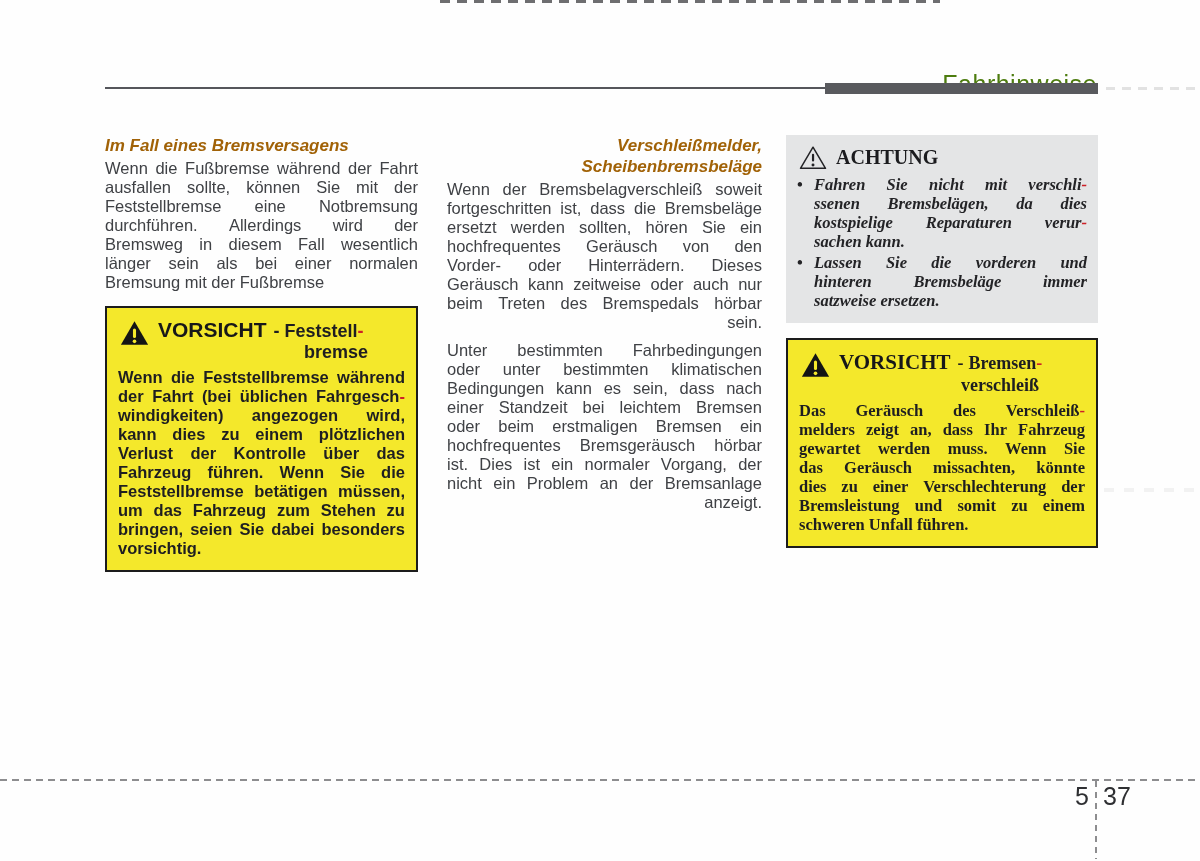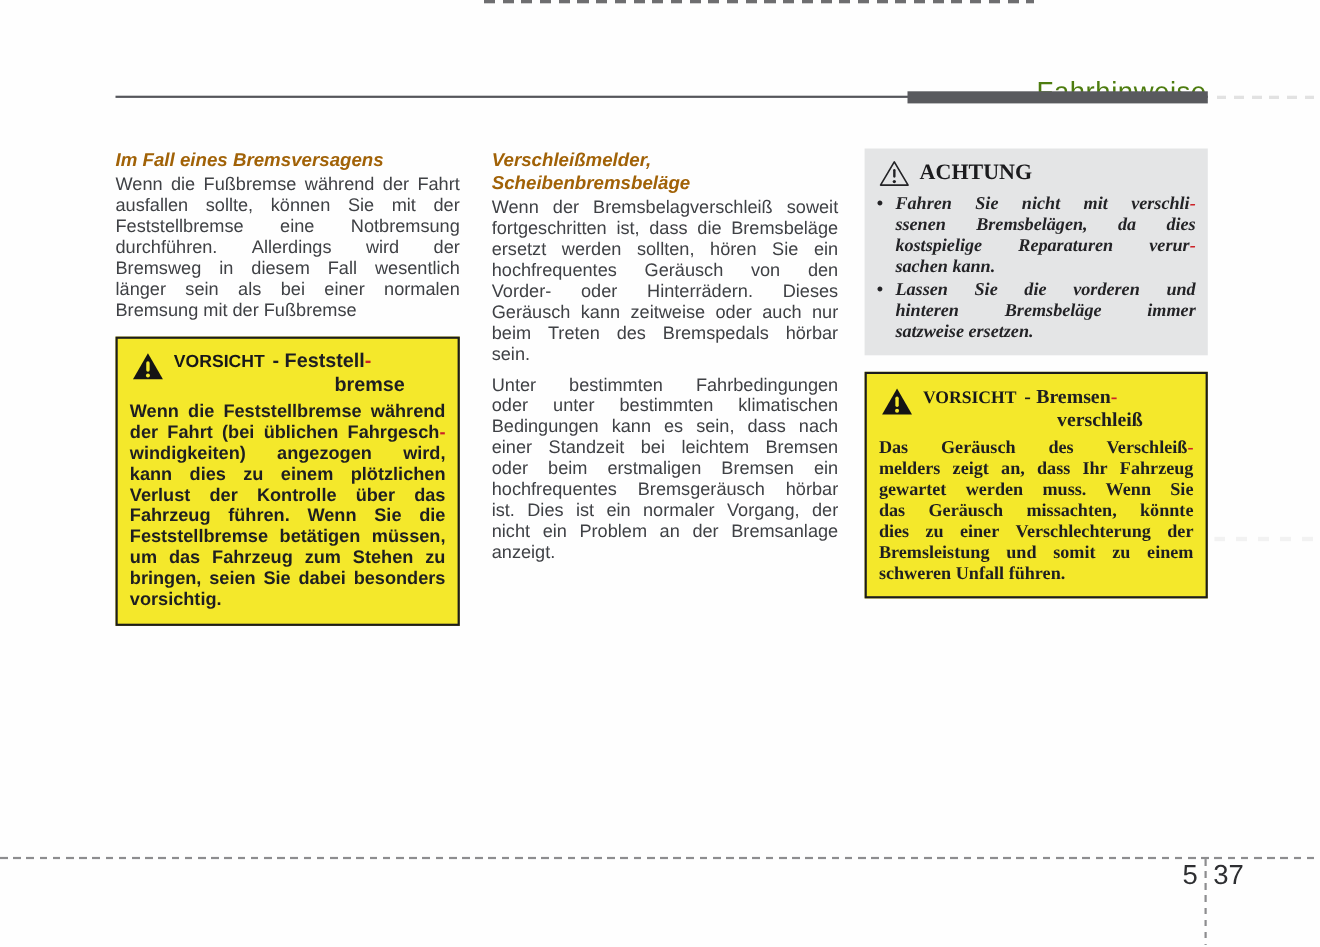--- a/index.html
+++ b/index.html
@@ -21,38 +21,38 @@
   .edge-dash-2{position:absolute;left:1104px;top:488px;width:96px;height:4px;
     background:repeating-linear-gradient(90deg,#f2f2f2 0 10px,transparent 10px 20px);}
   
   .header-title{position:absolute;right:103px;top:70px;
     font-family:Liberation Sans, sans-serif;font-size:25px;color:#4d7c0f;letter-spacing:.5px;}
   .rule-thin{position:absolute;left:105px;width:993px;top:87px;height:2px;background:#55565b;}
   .rule-thick{position:absolute;left:825px;width:273px;top:83px;height:11px;background:#595a5e;}
   
   .main{position:absolute;left:105px;top:135px;width:993px;display:flex;}
   .col1{width:313px;margin-right:29px;}
-  .col2{width:315px;margin-right:24px;}
+  .col2{width:315px;margin-right:24px;text-align:right;}
   .col3{width:312px;font-family:Liberation Serif, serif;}
   h3.sec-head{margin:0 0 3px 0;font-size:17px;line-height:21px;
     font-style:italic;font-weight:bold;color:#a16207;}
   .para{font-size:16.5px;line-height:19px;}
   .jline{height:19px;line-height:19px;overflow:visible;}
   .jl-just{display:flex;justify-content:space-between;}
   .jl-just span{white-space:nowrap;}
   .rh{color:var(--red-hyphen,#cc2128);}
   .p-gap{margin-top:9px;}
   
   .warn-box{background:var(--caution-bg,#f4e82b);border:2px solid #1c1c1c;
     padding:10px 11px 12px 11px;color:#1e1e21;}
   .warn-box .para{font-weight:bold;}
   .warn-title{display:flex;align-items:flex-start;margin-bottom:5px;}
   .warn-title svg{flex:0 0 auto;margin:2px 9px 0 2px;}
   .wt-line1{white-space:nowrap;}
-  .wt-label{font-size:16px;font-weight:bold;color:#171719;}
+  .wt-label{font-size:21px;font-weight:bold;color:#171719;}
   .wt-sep{font-size:18px;font-weight:bold;margin:0 5px 0 7px;}
   .wt-subject{font-size:18px;font-weight:bold;}
   .wt-line2{font-size:18px;font-weight:bold;line-height:21px;}
   .box1 .wt-line2{margin-left:146px;}
   .box2 .wt-line2{margin-left:122px;}
   
   .att-box{background:var(--attention-bg,#e4e5e6);padding:10px 11px 13px 11px;
     color:#232326;margin-bottom:15px;}
   .att-title{display:flex;align-items:center;margin-bottom:5px;}
   .att-title svg{margin:0 9px 0 2px;}

